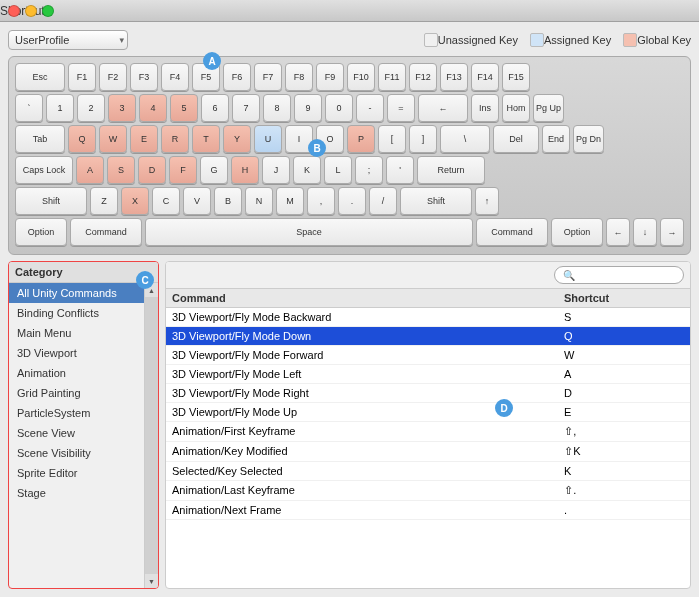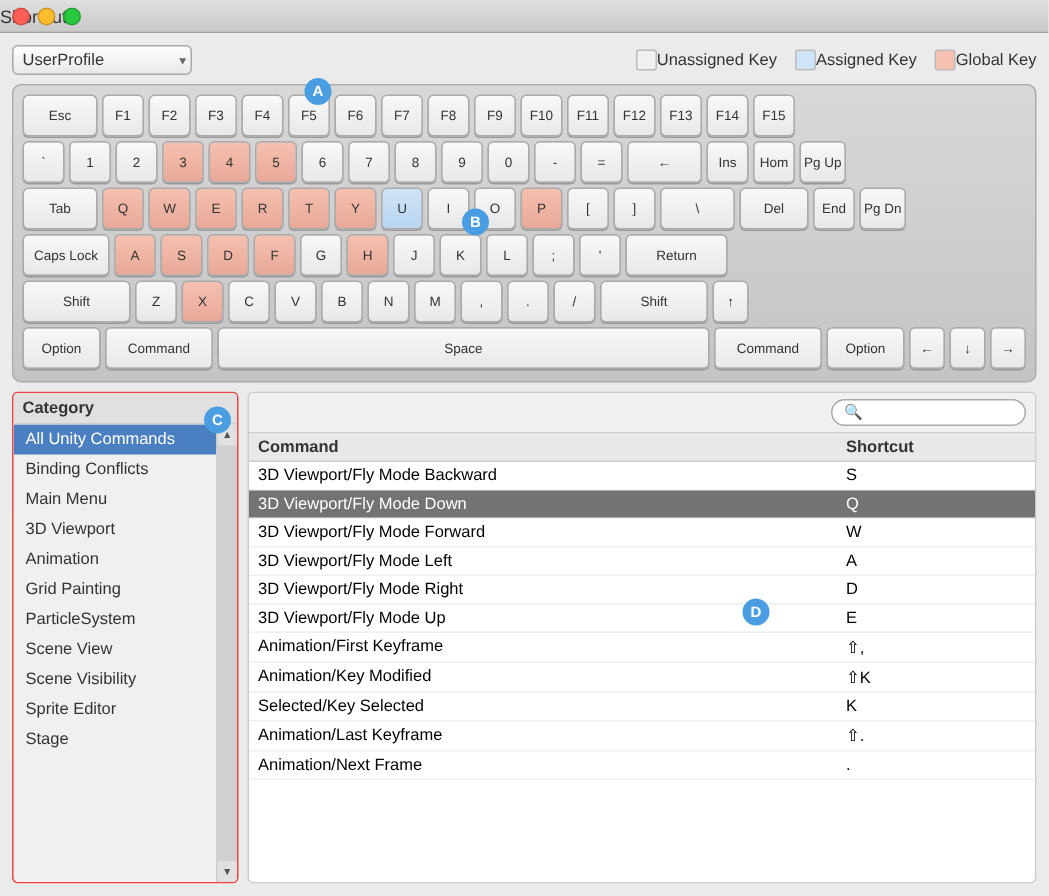--- a/index.html
+++ b/index.html
@@ -228,21 +228,21 @@
       overflow-y: auto;
       flex: 1;
     }
     .table-row {
       display: flex;
       padding: 3px 6px;
       border-bottom: 1px solid #f0f0f0;
       cursor: pointer;
       font-size: 11px;
     }
-    .table-row.selected { background: #737373; color: white; }
+    .table-row.selected { background: #1d4ed8; color: white; }
     .table-row .col-command { flex: 1; }
     .table-row .col-shortcut { width: 120px; }
 
     
     .sidebar-items::-webkit-scrollbar { width: 8px; }
     .sidebar-items::-webkit-scrollbar-track { background: #e0e0e0; }
     .sidebar-items::-webkit-scrollbar-thumb { background: #b0b0b0; border-radius: 4px; }
     .table-body::-webkit-scrollbar { width: 8px; }
     .table-body::-webkit-scrollbar-track { background: #f0f0f0; }
     .table-body::-webkit-scrollbar-thumb { background: #4a7fc1; border-radius: 4px; }

